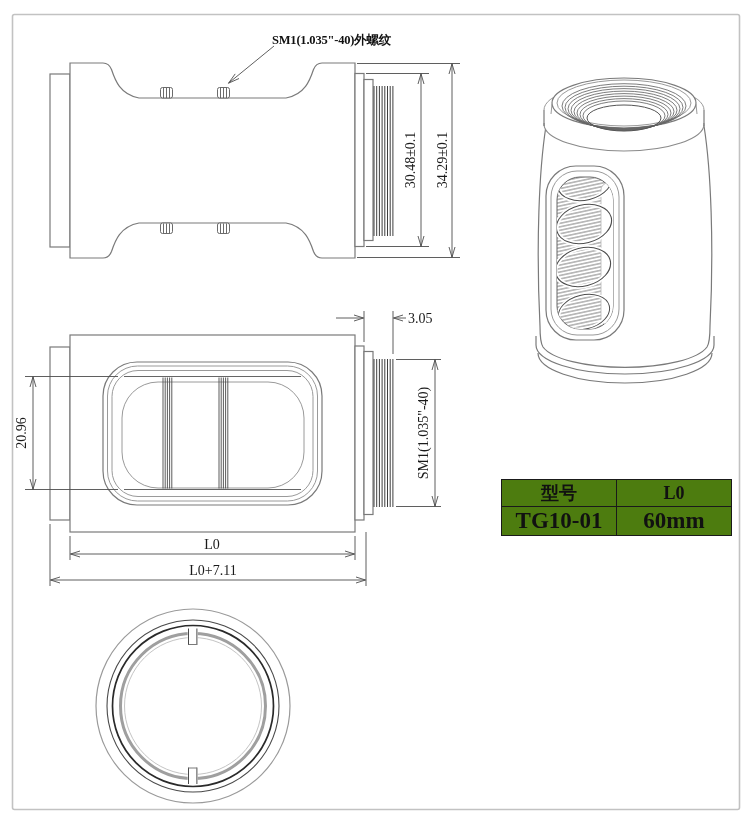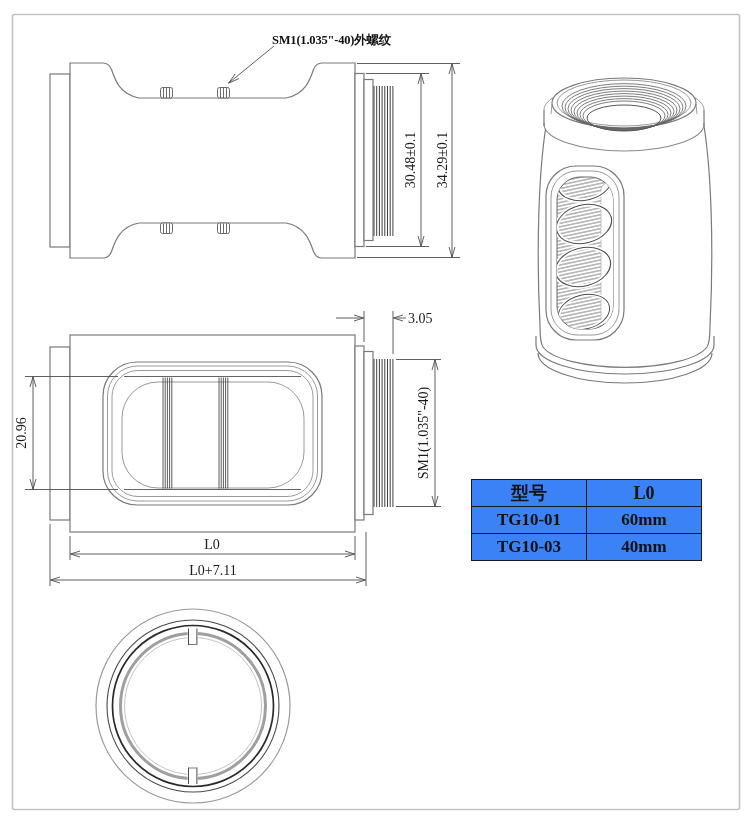--- a/index.html
+++ b/index.html
@@ -7,25 +7,25 @@
          font-family:"Liberation Serif","DejaVu Serif",serif;}
   svg.drawing{position:absolute;left:0;top:0;}
   .ln  {stroke:#7a7a7a;stroke-width:1.2;fill:none;}
   .lnf {stroke:#7a7a7a;stroke-width:1.2;fill:#ffffff;}
   .thin{stroke:#9a9a9a;stroke-width:1;fill:none;}
   .mid {stroke:#666666;stroke-width:1;fill:none;}
   .dim {stroke:#4d4d4d;stroke-width:0.9;fill:none;}
   .thr {stroke:#3f3f3f;stroke-width:1;fill:none;}
   .txt {fill:#1a1a1a;font-family:"Liberation Serif","DejaVu Serif",serif;font-size:14px;}
   .callout{fill:#111;font-family:"Liberation Serif","DejaVu Serif",serif;font-size:12.5px;font-weight:600;letter-spacing:-0.2px;}
-  .model-table{position:absolute;left:471px;top:479px;border-collapse:collapse;background:#3b82f6;}
+  .model-table{position:absolute;left:501px;top:479px;border-collapse:collapse;background:#4d7c0f;}
   .model-table th,.model-table td{border:1.7px solid #1a1a1a;text-align:center;vertical-align:middle;
       font-family:"Liberation Serif","DejaVu Serif",serif;font-weight:bold;color:#111;}
   .model-table th{width:112px;height:24px;font-size:18px;}
-  .model-table td{width:111px;height:24px;font-size:17px;}
+  .model-table td{width:111px;height:24px;font-size:23px;}
 </style>
 </head>
 <body>
 
 <div class="sheet">
 <svg class="drawing" width="750" height="824" viewBox="0 0 750 824">
 
   <defs>
     <pattern id="hatch" patternUnits="userSpaceOnUse" width="4" height="3.4" patternTransform="rotate(-12)">
       <line x1="0" y1="1.7" x2="4" y2="1.7" stroke="#4d4d4d" stroke-width="0.75"></line>
@@ -260,19 +260,15 @@
 <table class="model-table">
   <tbody>
         <tr>
     <th>型号</th>
     <th>L0</th>
   </tr>
   <tr>
     <td>TG10-01</td>
     <td>60mm</td>
   </tr>
-  <tr>
-    <td>TG10-03</td>
-    <td>40mm</td>
-  </tr>
 </tbody>
     </table>
 </div>
 
 </body></html>

